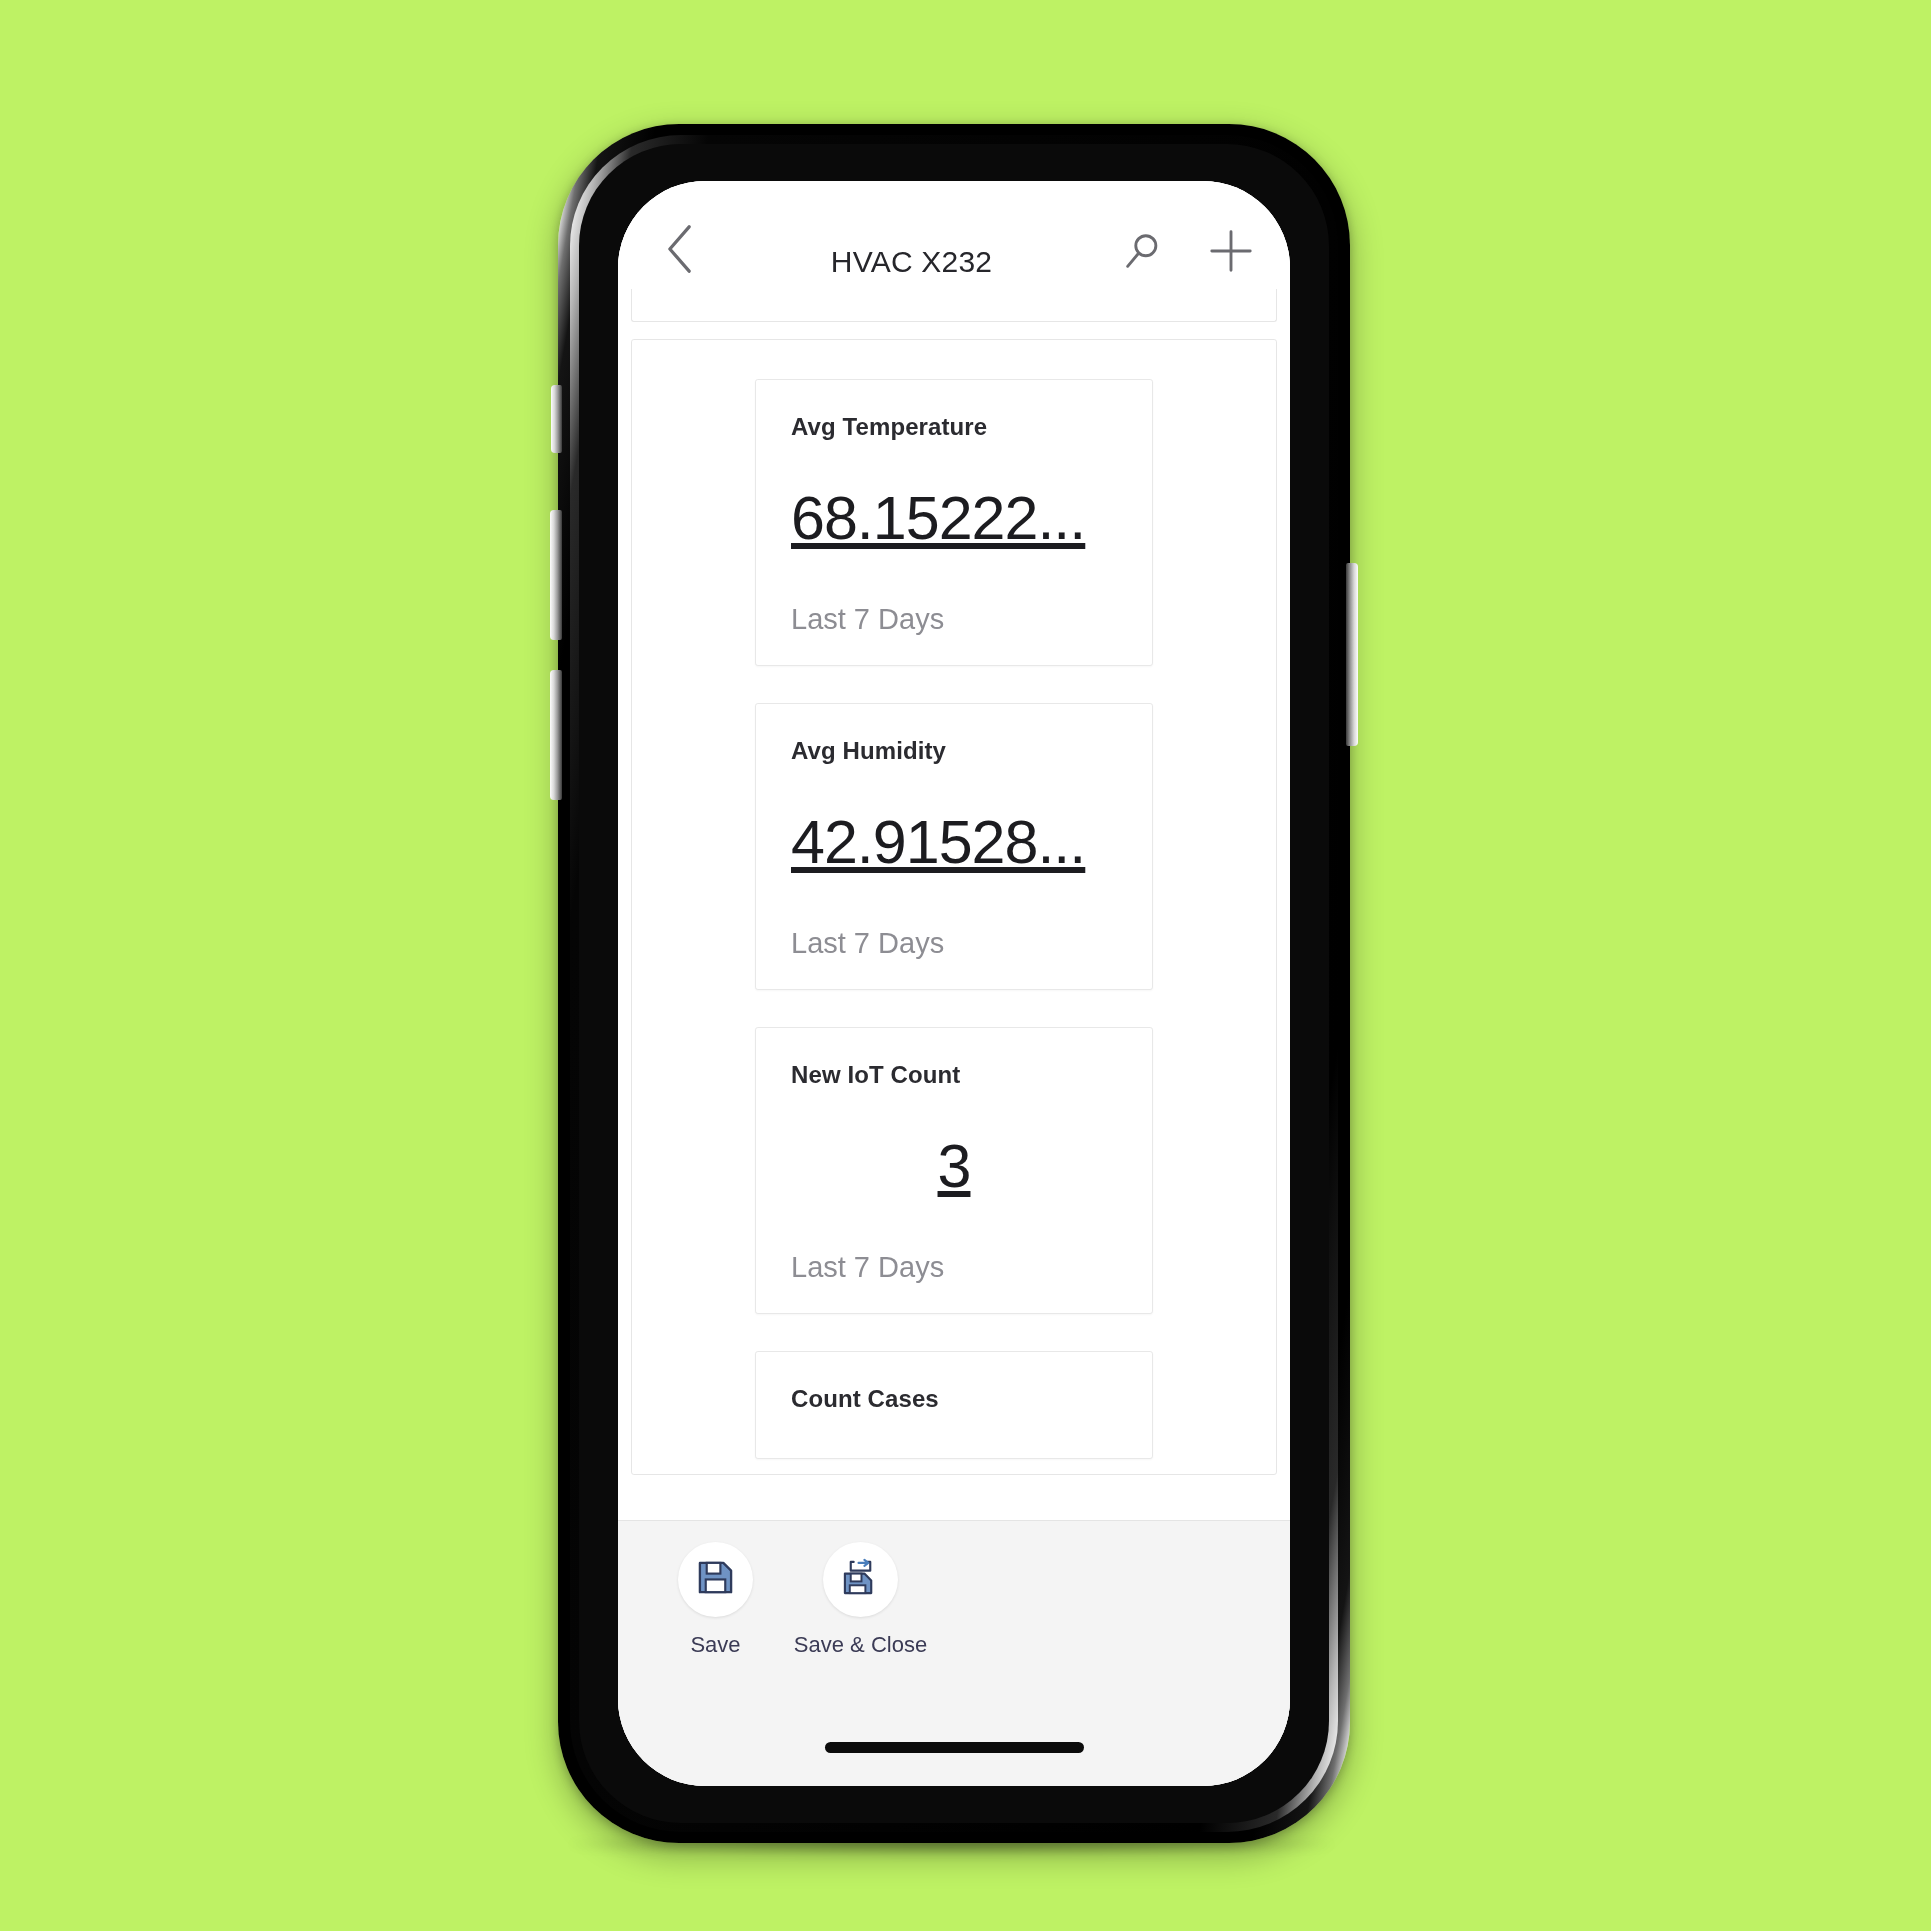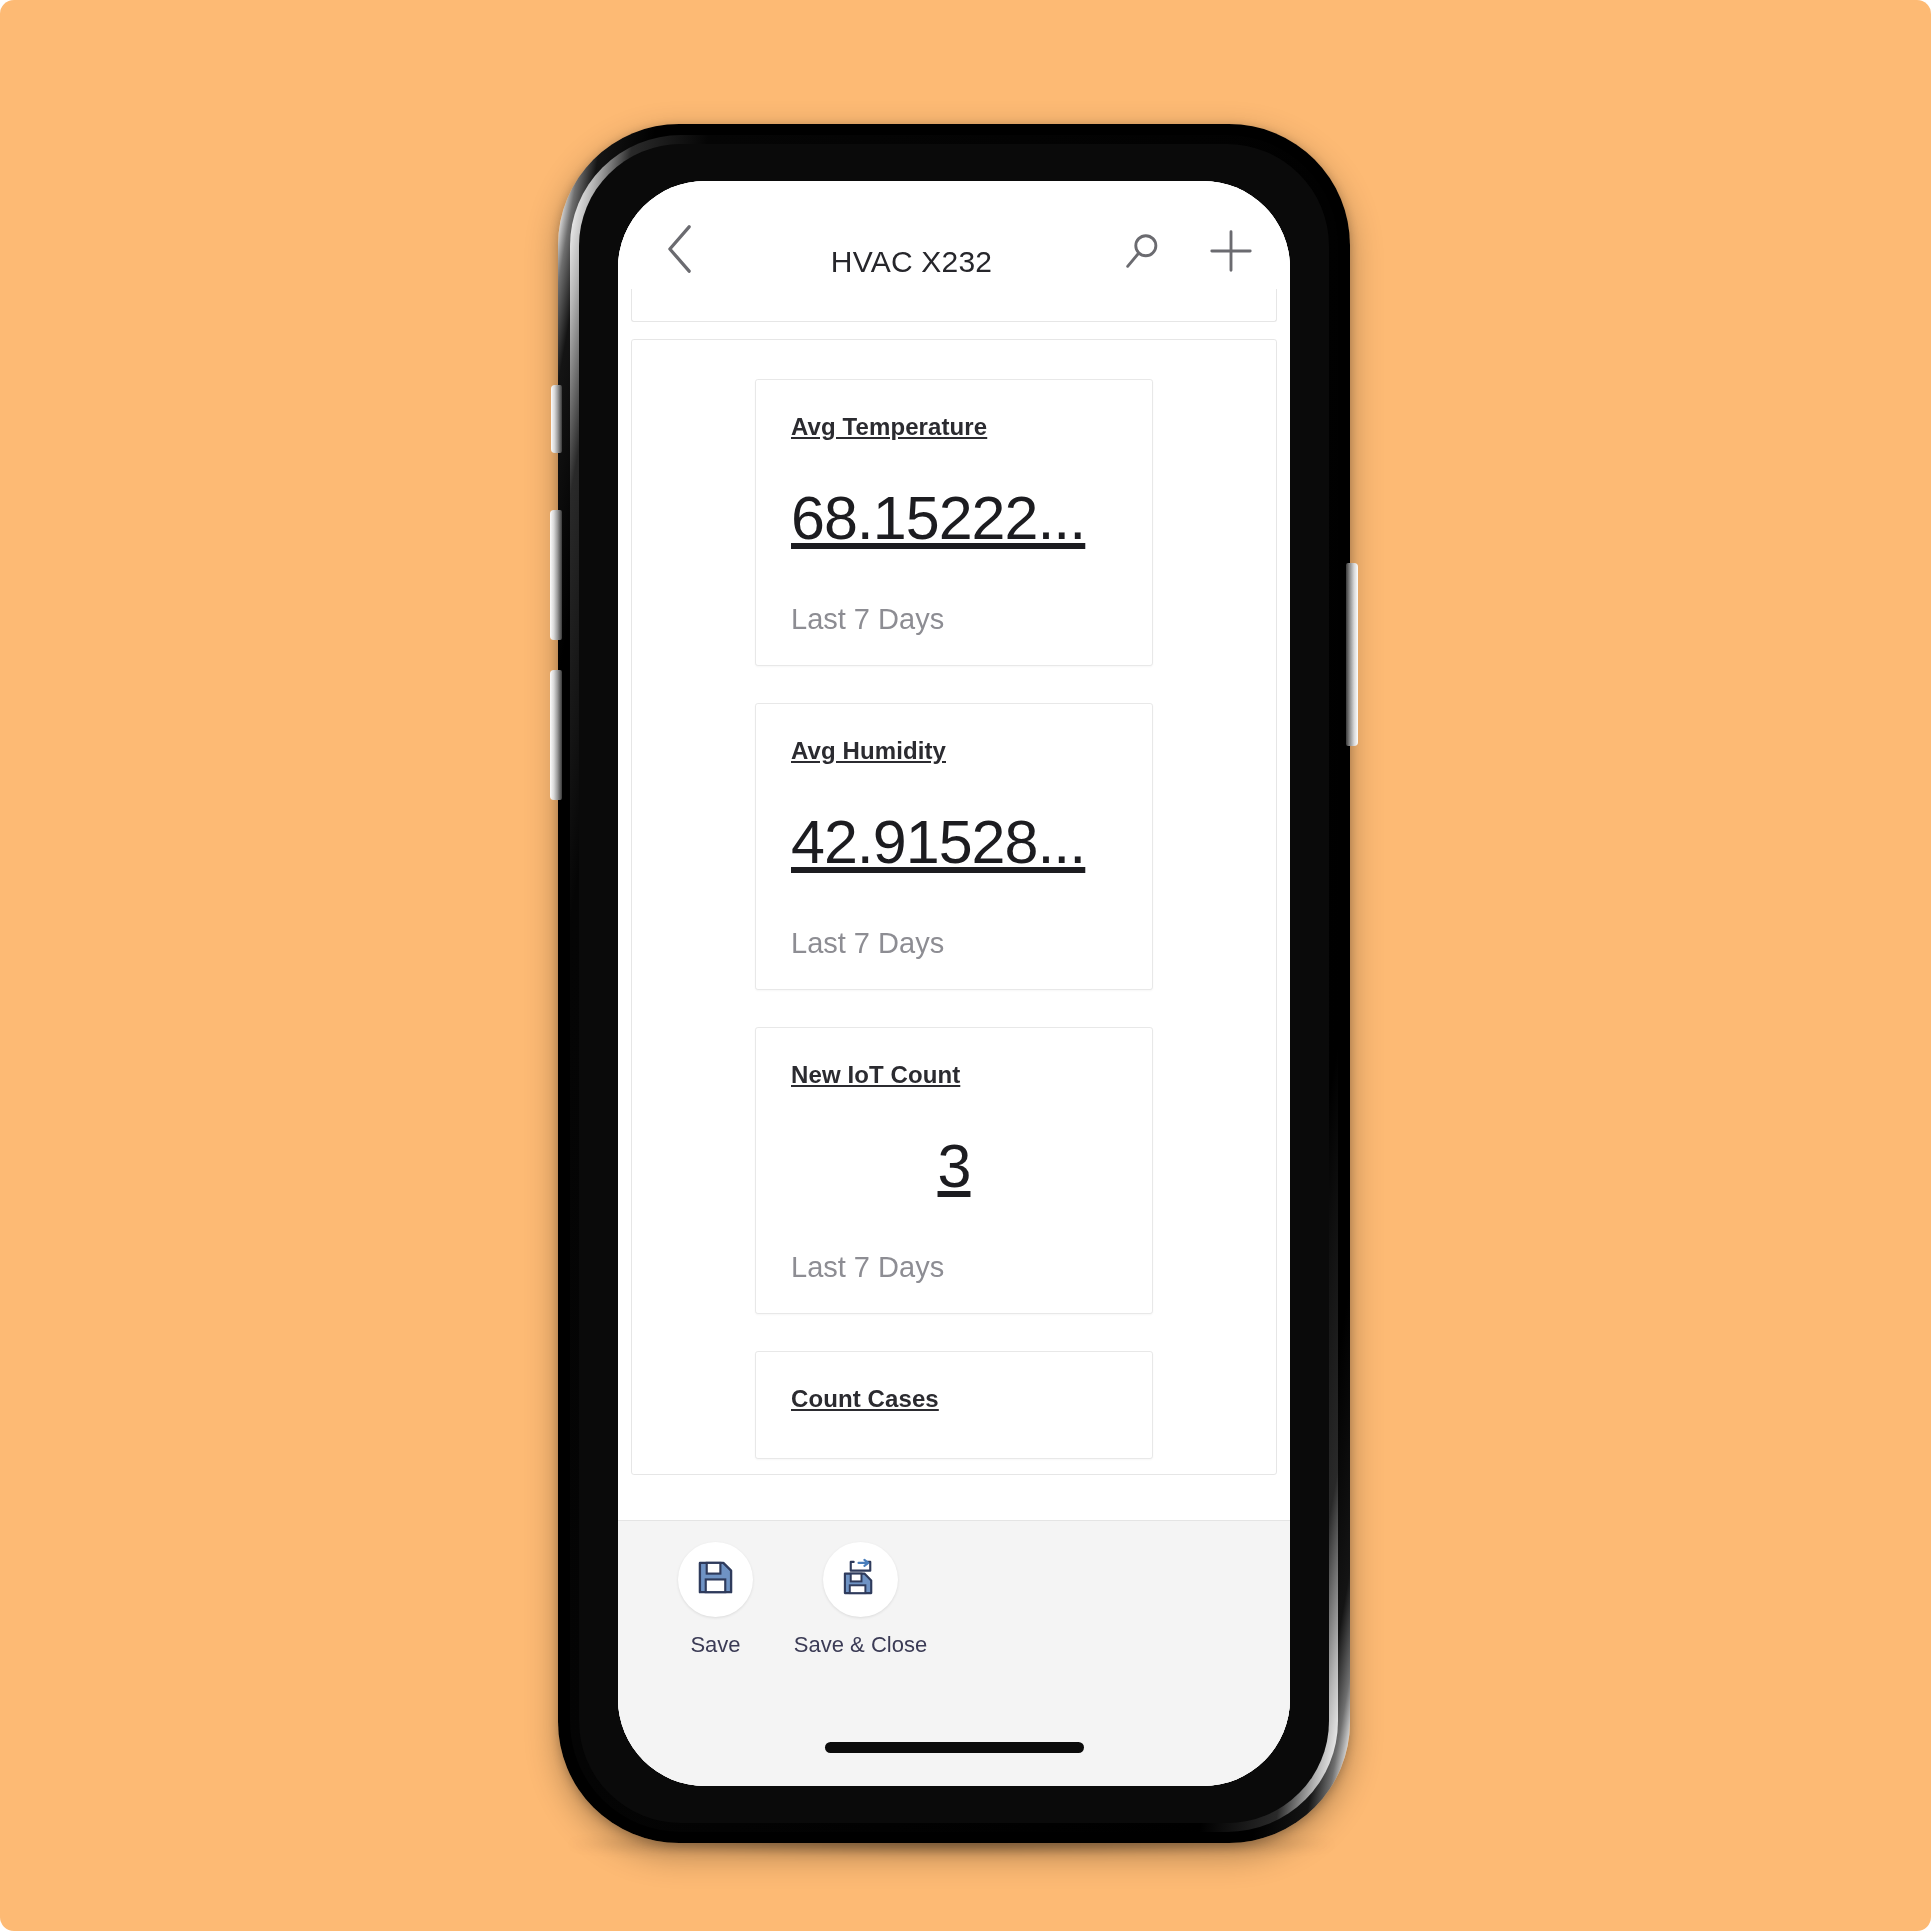--- a/index.html
+++ b/index.html
@@ -9,22 +9,21 @@
     height: 1931px;
     background: #ffffff;
     font-family: "Liberation Sans", sans-serif;
     overflow: hidden;
   }
 
   #stage {
     position: relative;
     width: 1931px;
     height: 1931px;
-    background: #fdba74;
-    border-radius: 14px;
+    background: #bef264;
   }
 
   
   .phone-shadow {
     position: absolute;
     left: 570px;
     top: 1834px;
     width: 763px;
     height: 21px;
     border-radius: 50%;
@@ -215,21 +214,20 @@
     border-radius: 2.9px;
     background: #ffffff;
     padding: 33px 35px 29px 35px;
     box-shadow: 0 1px 1.9px rgba(0,0,0,0.035);
   }
   .card-title {
     font-size: 24px;
     font-weight: bold;
     color: #2b2b30;
     letter-spacing: 0.1px;
-    text-decoration: underline;
   }
   .card-value {
     font-size: 61px;
     font-weight: 400;
     color: #1c1c20;
     letter-spacing: -1px;
     margin: 42px 0 50px 0;
     white-space: nowrap;
     text-decoration: underline;
   }

